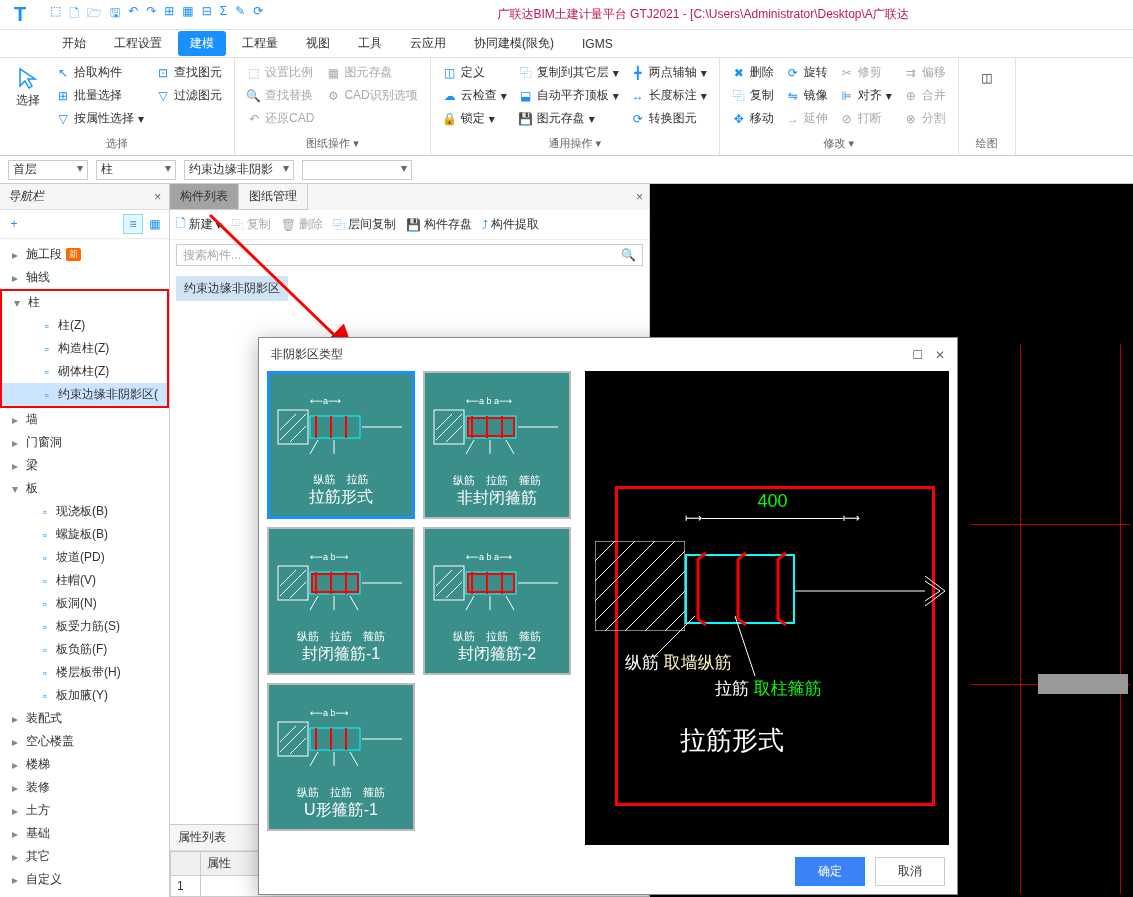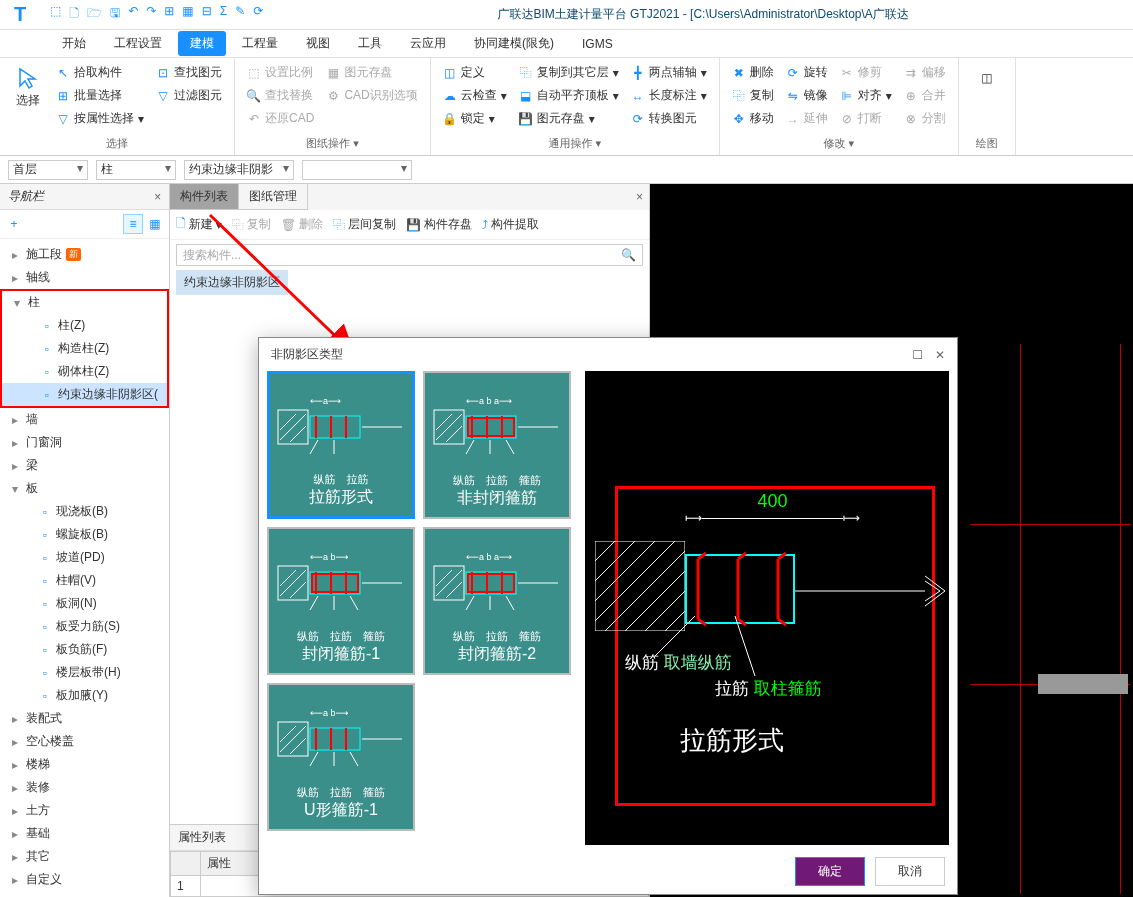--- a/index.html
+++ b/index.html
@@ -3,21 +3,21 @@
 <meta charset="utf-8">
 <style>
 * { box-sizing: border-box; margin: 0; padding: 0; font-family: "Microsoft YaHei", sans-serif; }
 body { font-size: 12px; color: #333; background: #fff; width: 1133px; height: 897px; overflow: hidden; position: relative; }
 
 
 .titlebar { height: 30px; display: flex; align-items: center; background: #fff; border-bottom: 1px solid #e0e0e0; }
 .logo { width: 40px; height: 30px; display: flex; align-items: center; justify-content: center; font-size: 20px; color: #1890ff; font-weight: bold; }
 .qat { display: flex; gap: 8px; padding: 0 10px; }
 .qat span { color: #1890ff; cursor: pointer; }
-.title { flex: 1; text-align: center; color: #0c4a6e; }
+.title { flex: 1; text-align: center; color: #be185d; }
 
 
 .menubar { height: 28px; display: flex; align-items: center; padding-left: 50px; gap: 4px; border-bottom: 1px solid #e0e0e0; }
 .menubar .tab { padding: 4px 12px; cursor: pointer; }
 .menubar .tab.active { background: #1890ff; color: #fff; border-radius: 3px; }
 
 
 .ribbon { height: 98px; display: flex; border-bottom: 1px solid #ccc; background: #fff; }
 .group { border-right: 1px solid #e0e0e0; padding: 4px 8px; display: flex; flex-direction: column; }
 .group-body { flex: 1; display: flex; align-items: flex-start; gap: 4px; }
@@ -56,21 +56,21 @@
 
 .mid { width: 480px; border-right: 1px solid #ccc; display: flex; flex-direction: column; position: relative; }
 .mid-tabs { display: flex; border-bottom: 1px solid #ccc; background: #f5f5f5; }
 .mid-tabs .mtab { padding: 4px 10px; border-right: 1px solid #ccc; cursor: pointer; }
 .mid-tabs .mtab.active { background: #a3a3a3; }
 .mid-toolbar { padding: 4px 6px; display: flex; gap: 10px; border-bottom: 1px solid #eee; flex-wrap: wrap; }
 .mid-toolbar .tbtn { display: flex; align-items: center; gap: 3px; cursor: pointer; }
 .mid-toolbar .tbtn.disabled { color: #aaa; }
 .mid-toolbar .ico { color: #1890ff; }
 .search { margin: 4px 6px; border: 1px solid #ccc; height: 22px; display: flex; align-items: center; padding: 0 6px; color: #aaa; justify-content: space-between; }
-.mid-item { padding: 4px 8px; background: #d0e4f5; margin: 0 6px; width: fit-content; }
+.mid-item { padding: 4px 8px; background: #d0e4f5; margin: 6px 6px; width: fit-content; }
 
 .attr-panel { border-top: 1px solid #ccc; }
 .attr-header { padding: 4px 8px; background: #f5f5f5; border-bottom: 1px solid #ddd; display: flex; justify-content: space-between; }
 .attr-table { width: 100%; border-collapse: collapse; }
 .attr-table th, .attr-table td { border: 1px solid #ccc; padding: 3px 6px; text-align: left; background: #fff; }
 .attr-table th { background: #f0f0f0; font-weight: normal; }
 
 
 .canvas { flex: 1; background: #000; position: relative; }
 .canvas .grid-v { position: absolute; width: 1px; background: #b00; }
@@ -83,21 +83,21 @@
 .modal-title .wbtns { display: flex; gap: 12px; color: #666; }
 .modal-body { flex: 1; display: flex; padding: 0 8px 4px 8px; gap: 8px; }
 .tiles { width: 310px; display: flex; flex-wrap: wrap; gap: 8px; align-content: flex-start; }
 .tile { width: 148px; height: 148px; background: #3b8f8a; border: 2px solid #bbb; display: flex; flex-direction: column; align-items: center; justify-content: space-between; padding: 8px 4px; position: relative; }
 .tile.selected { border: 3px solid #1890ff; }
 .tile .t-title { color: #fff; font-size: 16px; }
 .tile .diagram { flex: 1; display: flex; align-items: center; justify-content: center; width: 100%; }
 .preview { flex: 1; background: #000; position: relative; }
 .modal-footer { padding: 8px 12px; display: flex; justify-content: flex-end; gap: 10px; }
 .btn { padding: 5px 22px; border: 1px solid #ccc; background: #fff; cursor: pointer; }
-.btn.primary { background: #701a75; color: #fff; border-color: #1890ff; }
+.btn.primary { background: #3b82f6; color: #fff; border-color: #1890ff; }
 
 
 .arrow-line { position: absolute; pointer-events: none; }
 
 svg { display: block; }
 </style>
 </head>
 <body>
 
 <div class="titlebar">
@@ -687,21 +687,21 @@
         <path d="M48 8 L48 68 M48 8 L56 2 M48 68 L56 74" stroke="red" stroke-width="3" fill="none"></path>
         <path d="M88 8 L88 68 M88 8 L96 2 M88 68 L96 74" stroke="red" stroke-width="3" fill="none"></path>
       </svg>
 
       <svg style="position:absolute; left:210px; top:195px" width="150" height="50">
         <line x1="0" y1="25" x2="130" y2="25" stroke="#fff"></line>
         <path d="M130 15 L145 25 L130 35" stroke="#fff" fill="none"></path>
         <path d="M130 10 L150 25 L130 40" stroke="#fff" fill="none"></path>
       </svg>
 
-      <div style="position:absolute; left:40px; top:280px; color:#fff; font-size:17px"><span>纵筋</span> <span style="color:#86efac">取墙纵筋</span></div>
+      <div style="position:absolute; left:40px; top:280px; color:#fff; font-size:17px"><span>纵筋</span> <span style="color:#fef9c3">取墙纵筋</span></div>
       <div style="position:absolute; left:130px; top:306px; color:#fff; font-size:17px"><span>拉筋</span> <span style="color:#0f0">取柱箍筋</span></div>
 
       <svg style="position:absolute; left:60px; top:245px" width="120" height="70">
         <line x1="10" y1="40" x2="50" y2="0" stroke="#fff"></line>
         <line x1="110" y1="60" x2="90" y2="0" stroke="#fff"></line>
       </svg>
       <div style="position:absolute; left:95px; top:352px; color:#fff; font-size:26px">拉筋形式</div>
     </div>
   </div>
   <div class="modal-footer">

